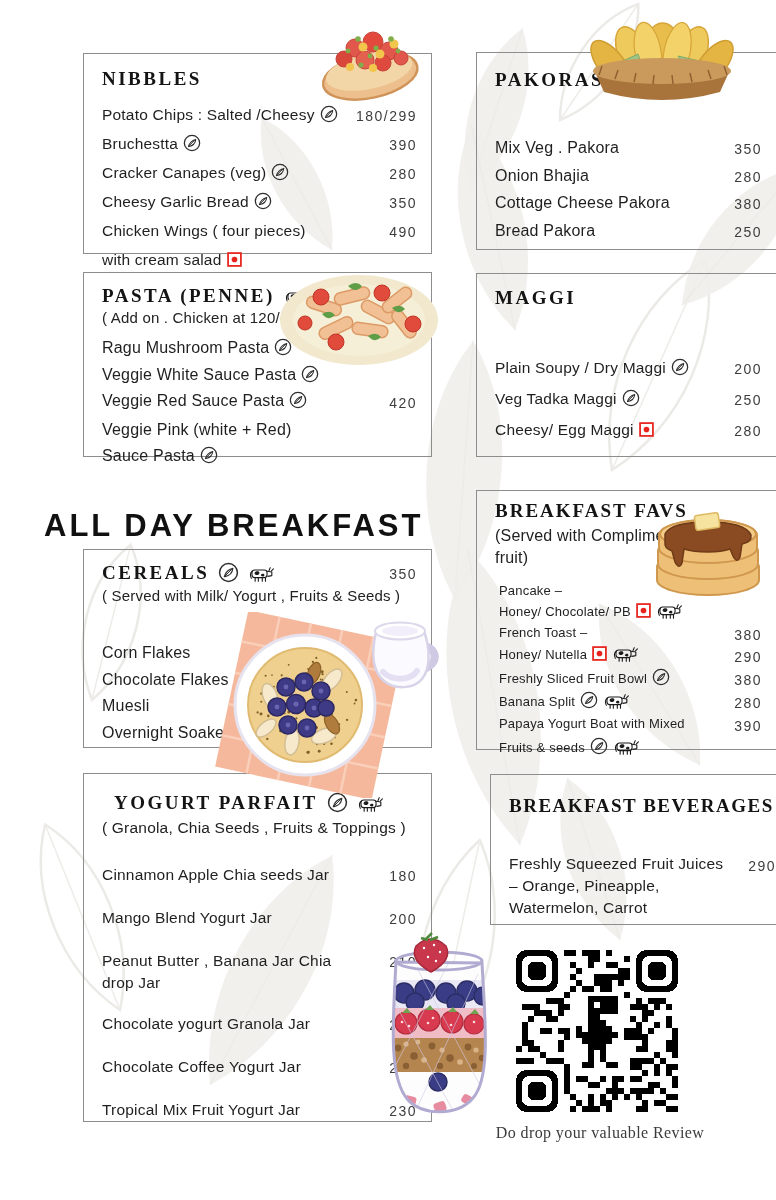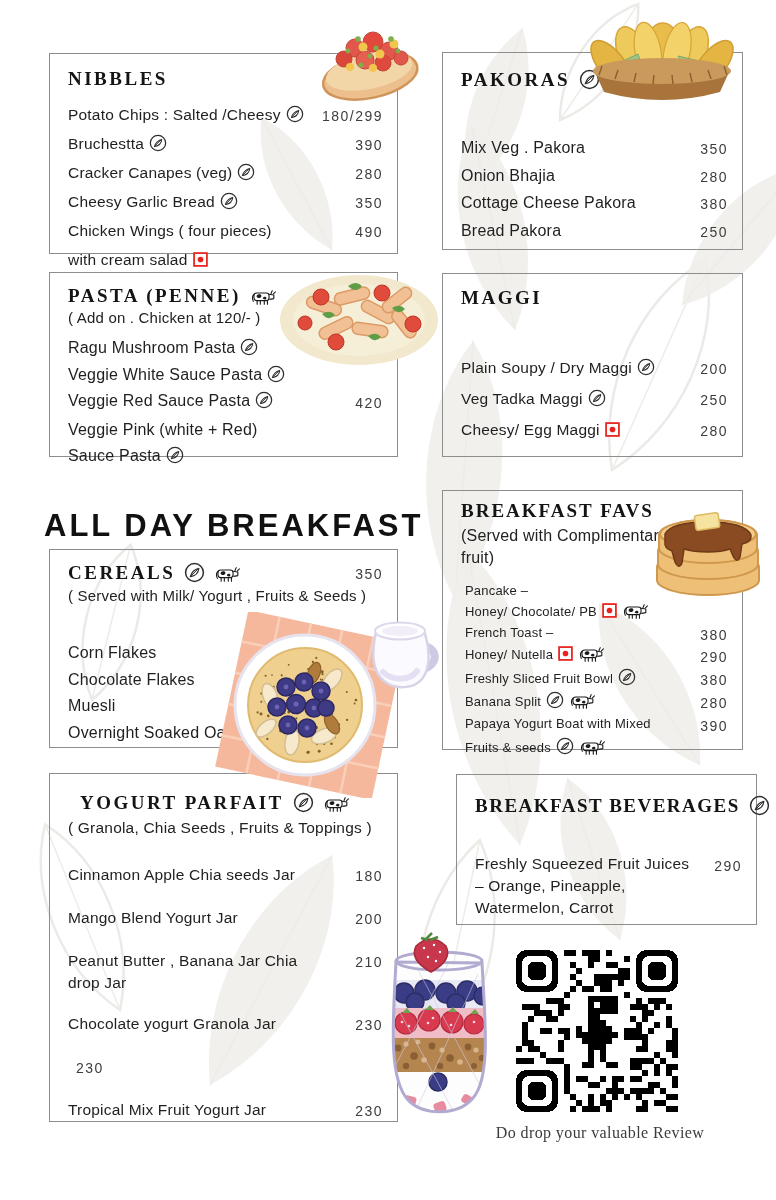--- a/index.html
+++ b/index.html
@@ -1,20 +1,20 @@
 <!DOCTYPE html>
 <html><head>
 <meta charset="utf-8">
 <style>
   html,body{margin:0;padding:0;background:#fff;}
   .page{position:relative;width:776px;height:1200px;background:#ffffff;overflow:hidden;
         font-family:"Liberation Sans","DejaVu Sans",sans-serif;color:#1f1f1f;}
   #bg-watermark{position:absolute;left:0;top:0;z-index:0;}
   .menu-box{position:absolute;border:1.2px solid #8d8d8d;background:transparent;z-index:2;
-            padding:0 14px 0 18px;box-sizing:border-box;}
+            padding:0 14px 0 18px;box-sizing:border-box;margin-left:34px;}
   .box-head{display:flex;justify-content:space-between;align-items:flex-start;}
   .box-title{margin:0;font-family:"Liberation Serif","DejaVu Serif",serif;font-weight:700;
              font-size:19px;letter-spacing:2.5px;color:#141414;white-space:nowrap;}
   .box-title .ic{margin-left:9px;}
   .title-price{font-size:14px;color:#3d3d3d;letter-spacing:1.5px;padding-top:4px;}
   .box-subtitle{font-size:15px;color:#222;letter-spacing:.2px;}
   .menu-row{display:flex;justify-content:space-between;align-items:flex-start;}
   .row-text{font-weight:500;letter-spacing:.2px;}
   .row-price{font-size:14px;color:#3d3d3d;letter-spacing:1.5px;flex:none;margin-left:8px;padding-top:2px;}
   .ic{display:inline-block;vertical-align:-3px;margin-left:5px;}
@@ -462,20 +462,21 @@
      </div>
           <div class="menu-row">
        <span class="row-text">Peanut Butter , Banana Jar Chia drop Jar</span>
        <span class="row-price">210</span>
      </div>
           <div class="menu-row">
        <span class="row-text">Chocolate yogurt Granola Jar</span>
        <span class="row-price">230</span>
      </div>
           <div class="menu-row">
+       <span class="row-text">Chocolate Coffee Yogurt Jar</span>
        <span class="row-price">230</span>
      </div>
           <div class="menu-row">
        <span class="row-text">Tropical Mix Fruit Yogurt Jar</span>
        <span class="row-price">230</span>
      </div>
         </div>
       </section>
       <section class="menu-box sec-breakfast-beverages" style="left: 456px; top: 774px; width: 301px; height: 151px;">
         <div class="box-head">

